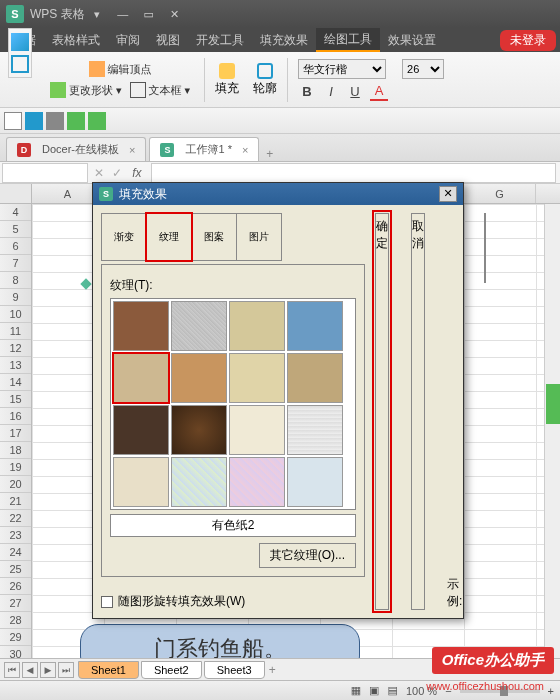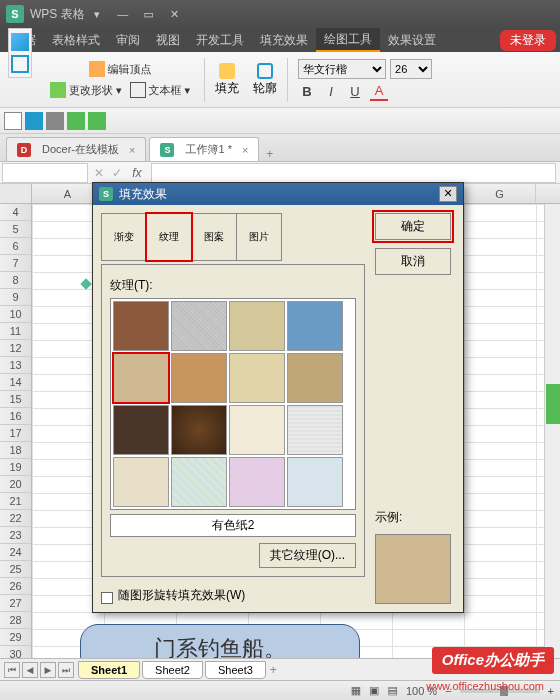--- a/index.html
+++ b/index.html
@@ -11,21 +11,21 @@
 .winbtn{width:24px;height:18px;display:flex;align-items:center;justify-content:center;color:#ccc;font-size:11px}
 .menubar{height:24px;background:#4a4a4a;display:flex;align-items:center;padding:0 4px;color:#ccc;font-size:12px}
 .menuitem{padding:0 8px;height:24px;display:flex;align-items:center}
 .menuitem.active{background:#3a3a3a;border-bottom:2px solid #f90}
 .login-btn{margin-left:auto;background:#d33;color:#fff;padding:2px 10px;border-radius:6px}
 .ribbon{height:56px;background:linear-gradient(#f8f8f8,#ececec);border-bottom:1px solid #ccc;display:flex;align-items:center;padding:2px 6px;gap:6px}
 .rgroup{display:flex;flex-direction:column;align-items:center;gap:1px;padding:0 4px}
 .rbtn{display:flex;align-items:center;gap:3px;font-size:11px;color:#333;padding:2px 4px}
 .ricon{width:16px;height:16px;display:inline-block}
 .divider{width:1px;height:44px;background:#ccc}
-.fontsel{display:flex;gap:4px;align-items:center}
+.fontsel{display:flex;gap:16px;align-items:center}
 .fontsel select,.fontsel input{height:20px;font-size:11px;border:1px solid #aaa}
 .fmtbtns{display:flex;gap:6px;margin-top:3px}
 .fmtbtn{width:18px;height:18px;display:flex;align-items:center;justify-content:center;font-size:13px;color:#444}
 .qat{height:26px;background:linear-gradient(#f5f5f5,#e8e8e8);border-bottom:1px solid #ccc;display:flex;align-items:center;padding:0 4px;gap:3px}
 .qat-btn{width:18px;height:18px}
 .doctabs{height:28px;background:linear-gradient(#e8e8e8,#ddd);display:flex;align-items:flex-end;padding:0 6px;border-bottom:1px solid #bbb}
 .doctab{height:24px;padding:0 10px;display:flex;align-items:center;gap:5px;border:1px solid #bbb;border-bottom:none;border-radius:3px 3px 0 0;margin-right:3px;background:#eee;font-size:11px;color:#555}
 .doctab.active{background:#fff}
 .doctab .close{color:#888;margin-left:5px}
 .formula-bar{height:22px;background:#f5f5f5;border-bottom:1px solid #ccc;display:flex;align-items:center}
@@ -51,32 +51,32 @@
 .tab.active{background:#ece9d8;border-bottom:1px solid #ece9d8;z-index:2;outline:2px solid #d00;outline-offset:-1px}
 .tab-panel{border:1px solid #888;padding:8px;background:#ece9d8;margin-top:-1px}
 .left-col{flex:1}
 .tex-label{font-size:12px;margin:4px 0}
 .tex-grid{display:grid;grid-template-columns:repeat(4,56px);grid-auto-rows:50px;gap:2px;background:#fff;border:1px solid #888;padding:2px}
 .tex{border:1px solid #999}
 .tex.sel{outline:2px solid #d00;outline-offset:-1px}
 .tex-name-row{display:flex;margin-top:4px}
 .tex-name{flex:1;text-align:center;background:#fff;border:1px solid #888;padding:2px;font-size:12px}
 .other-btn{margin-top:6px;margin-left:auto;display:block;padding:3px 10px;border:1px solid #888;background:#ece9d8;font-size:12px}
-.rotate-row{margin-top:10px;display:flex;align-items:flex-end;gap:5px;font-size:12px}
+.rotate-row{margin-top:16px;display:flex;align-items:center;gap:5px;font-size:12px}
 .chk{width:12px;height:12px;border:1px solid #666;background:#fff}
-.right-col{width:80px;display:flex;flex-direction:column;gap:8px}
+.right-col{width:80px;display:flex;flex-direction:row;gap:22px}
 .dlg-btn{padding:4px 0;border:1px solid #888;background:#ece9d8;font-size:12px;text-align:center;width:76px}
 .dlg-btn.ok{outline:2px solid #d00;outline-offset:1px}
 .sample-label{margin-top:auto;font-size:12px}
 .sample{width:76px;height:70px;border:1px solid #888;background:#cdb891}
 
 .sheet-tabs{position:absolute;bottom:20px;left:0;right:0;height:22px;background:#eee;display:flex;align-items:center;border-top:1px solid #bbb;padding:0 4px}
 .nav-btn{width:16px;height:16px;border:1px solid #aaa;margin-right:2px;text-align:center;line-height:14px;font-size:9px;color:#666}
 .stab{padding:2px 12px;border:1px solid #aaa;background:#fff;font-size:11px;margin-left:2px;border-radius:0 0 4px 4px}
-.stab.active{background:#fef9c3;font-weight:bold}
+.stab.active{background:#fdba74;font-weight:normal}
 .statusbar{position:absolute;bottom:0;left:0;right:0;height:20px;background:linear-gradient(#f0f0f0,#e0e0e0);border-top:1px solid #bbb;display:flex;align-items:center;padding:0 6px;font-size:11px;color:#555;gap:8px}
 .statusbar .spacer{flex:1}
 .zoom-slider{width:80px;height:4px;background:#ccc;position:relative}
 .zoom-slider::after{content:"";position:absolute;left:50%;top:-3px;width:8px;height:10px;background:#888}
 .watermark{position:absolute;right:6px;bottom:26px;background:#d33;color:#fff;font-weight:bold;padding:4px 10px;font-size:15px;border-radius:3px;font-style:italic}
 .wm-url{position:absolute;right:16px;bottom:8px;color:#d33;font-size:11px;}
 
 .t0{background:#8b5a3c}.t1{background:repeating-linear-gradient(45deg,#bbb,#ccc 3px)}.t2{background:#d4c89a}.t3{background:#6a9bc4}
 .t4{background:#cdb891}.t5{background:#c8955f}.t6{background:#e0d4a8}.t7{background:#bfa77a}
 .t8{background:#4a3528}.t9{background:radial-gradient(circle,#6b4423,#3a2514)}.t10{background:#f0ead6}.t11{background:repeating-linear-gradient(#ddd,#eee 4px)}

